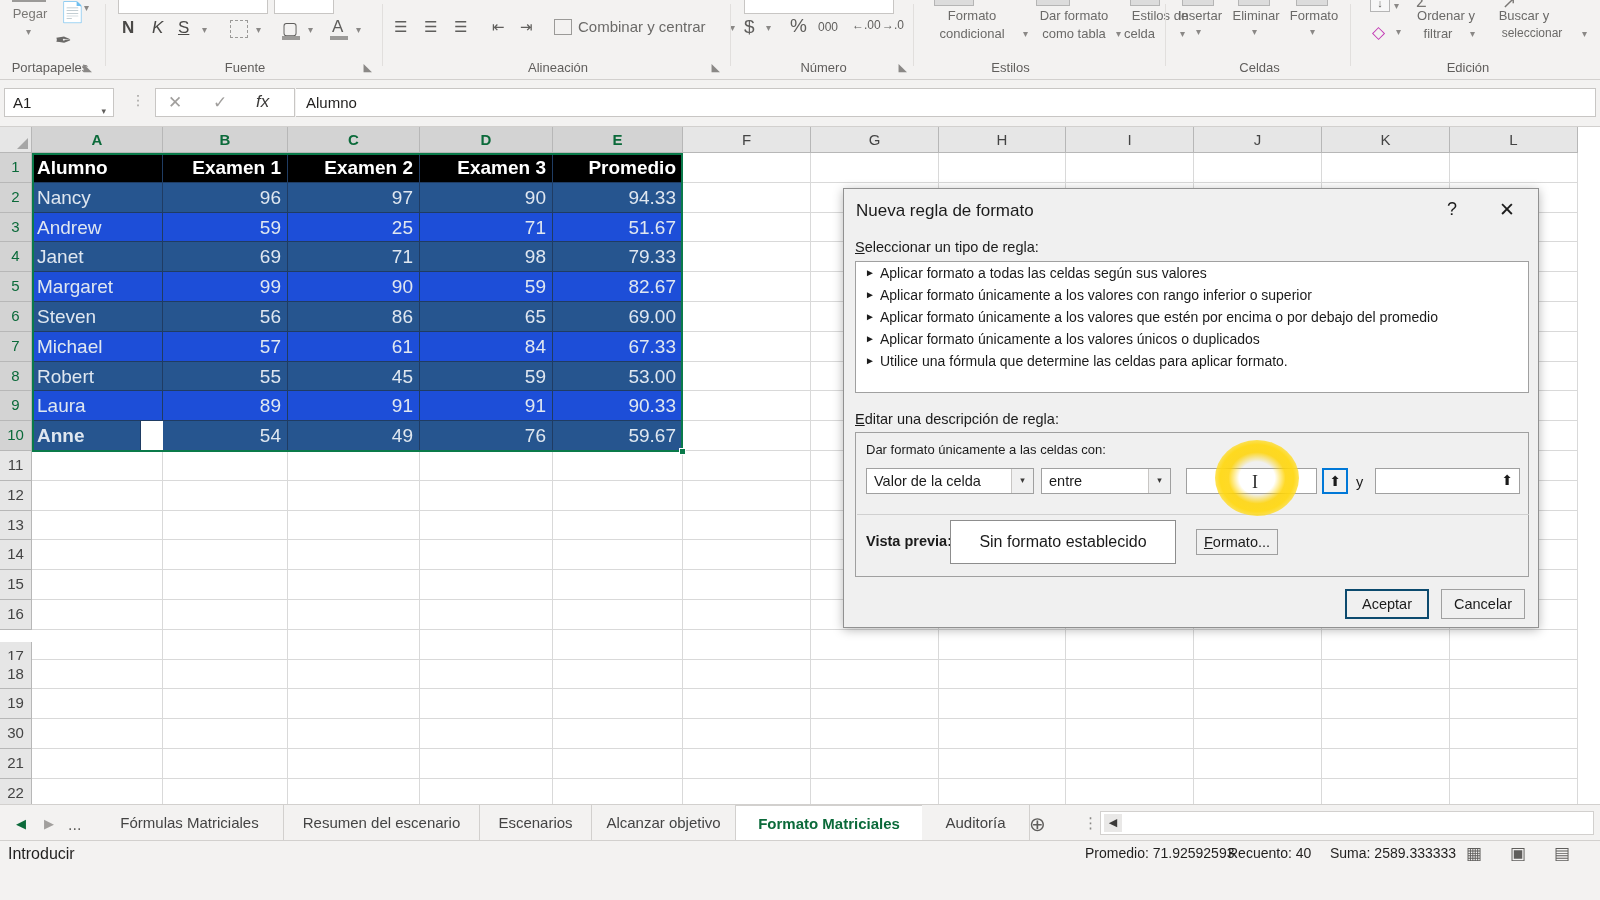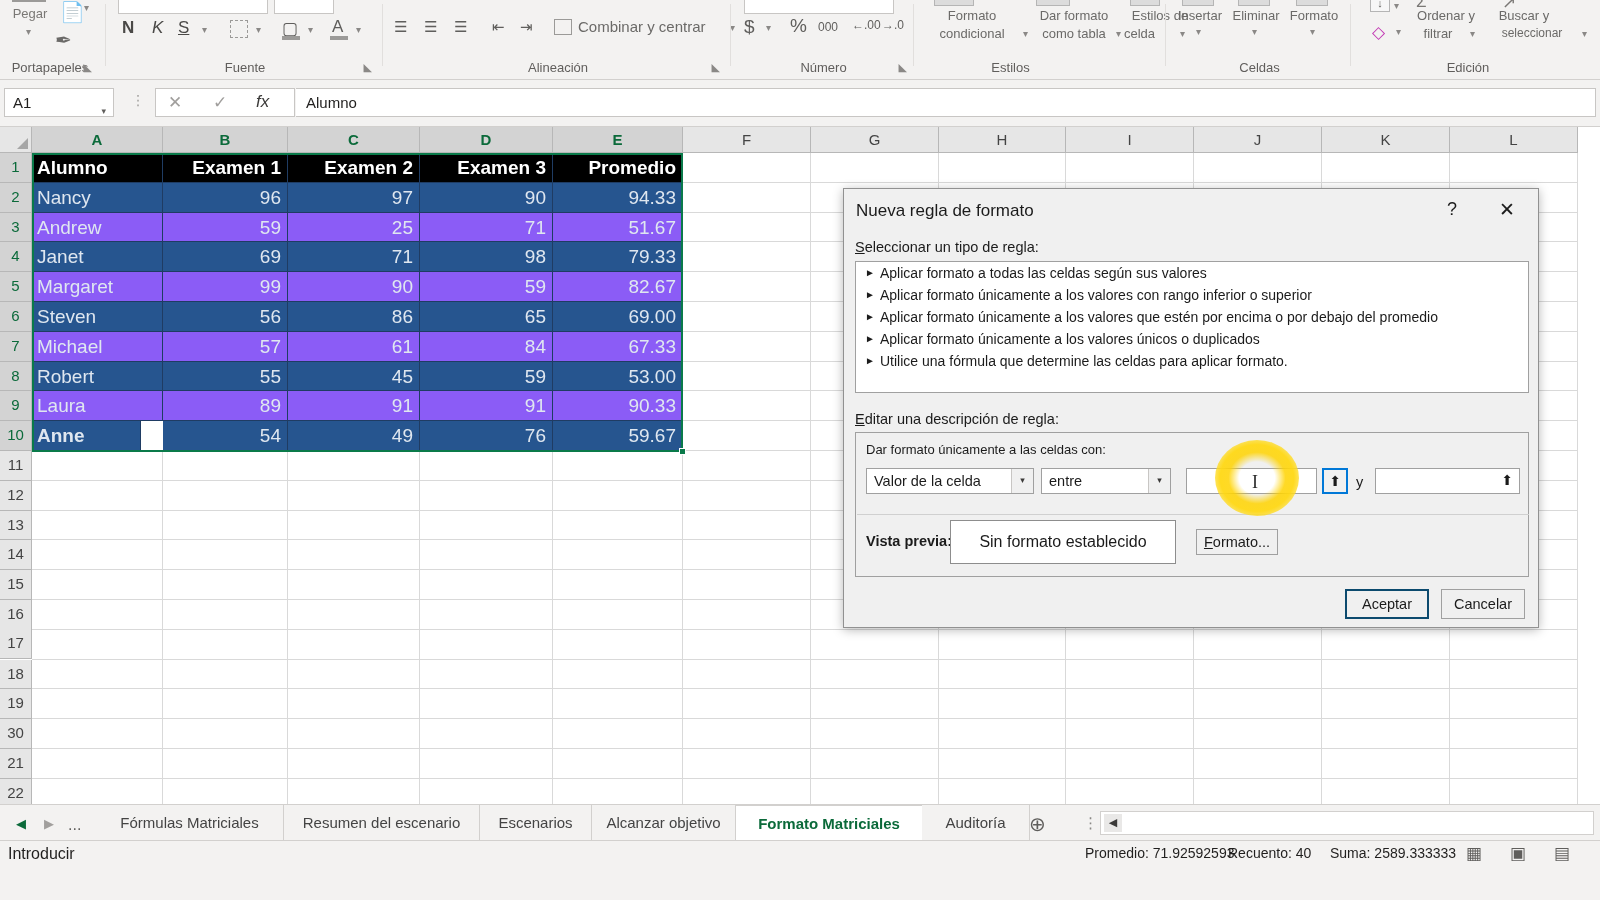--- a/index.html
+++ b/index.html
@@ -62,21 +62,21 @@
              border-right:1px solid #b7b7b7; border-bottom:1px solid #b7b7b7;
              font-size:15px; color:#444; text-align:center; line-height:28px; }
   .rowhead.sel { background:#d3d3d3; color:#0b6a3a; }
   .gcell { position:absolute; height:29.8px; border-right:1px solid #d9d9d9;
            border-bottom:1px solid #d9d9d9; }
   .dcell { position:absolute; height:29.8px; font-size:19px; line-height:29px;
            border-right:1px solid #1f3c63; border-bottom:1px solid #1f3c63;
            overflow:hidden; white-space:nowrap; }
   .dcell.hdr { background:#000000; color:#ffffff; font-weight:bold; }
   .dcell.dk { background:#26558f; color:#dfe7f0; }
-  .dcell.lt { background:#8b5cf6; color:#dfe7f0; }
+  .dcell.lt { background:#1d4ed8; color:#dfe7f0; }
   .dcell.txt { padding-left:5px; text-align:left; }
   .dcell.num { padding-right:6px; text-align:right; }
   .selrect { position:absolute; border:2px solid #0a7a4a; pointer-events:none; }
   .selhandle { position:absolute; width:7px; height:7px; background:#0a7a4a;
                border:1px solid #fff; }
 
   
   .tabbar { position:absolute; left:0; top:804px; width:1600px; height:36px;
             background:#f3f2f1; border-top:1px solid #d2d0ce; }
   .navarr { position:absolute; top:11px; font-size:13px; color:#3b3a39; }
@@ -315,21 +315,21 @@
       <div class="rowhead sel" style="top: 204.8px;">7</div>
       <div class="rowhead sel" style="top: 234.6px;">8</div>
       <div class="rowhead sel" style="top: 264.4px;">9</div>
       <div class="rowhead sel" style="top: 294.2px;">10</div>
       <div class="rowhead" style="top: 324px;">11</div>
       <div class="rowhead" style="top: 353.8px;">12</div>
       <div class="rowhead" style="top: 383.6px;">13</div>
       <div class="rowhead" style="top: 413.4px;">14</div>
       <div class="rowhead" style="top: 443.2px;">15</div>
       <div class="rowhead" style="top: 473px;">16</div>
-      <div class="rowhead" style="top: 502px;">17</div>
+      <div class="rowhead" style="top: 515px;">17</div>
       <div class="rowhead" style="top: 532.6px;">18</div>
       <div class="rowhead" style="top: 562.4px;">19</div>
       <div class="rowhead" style="top: 592.2px;">30</div>
       <div class="rowhead" style="top: 622px;">21</div>
       <div class="rowhead" style="top: 651.8px;">22</div>
     </div>
   <div id="emptycells">
       <div class="gcell" style="left: 683px; width: 128px; top: 26px;"></div>
       <div class="gcell" style="left: 811px; width: 128px; top: 26px;"></div>
       <div class="gcell" style="left: 939px; width: 127px; top: 26px;"></div>

